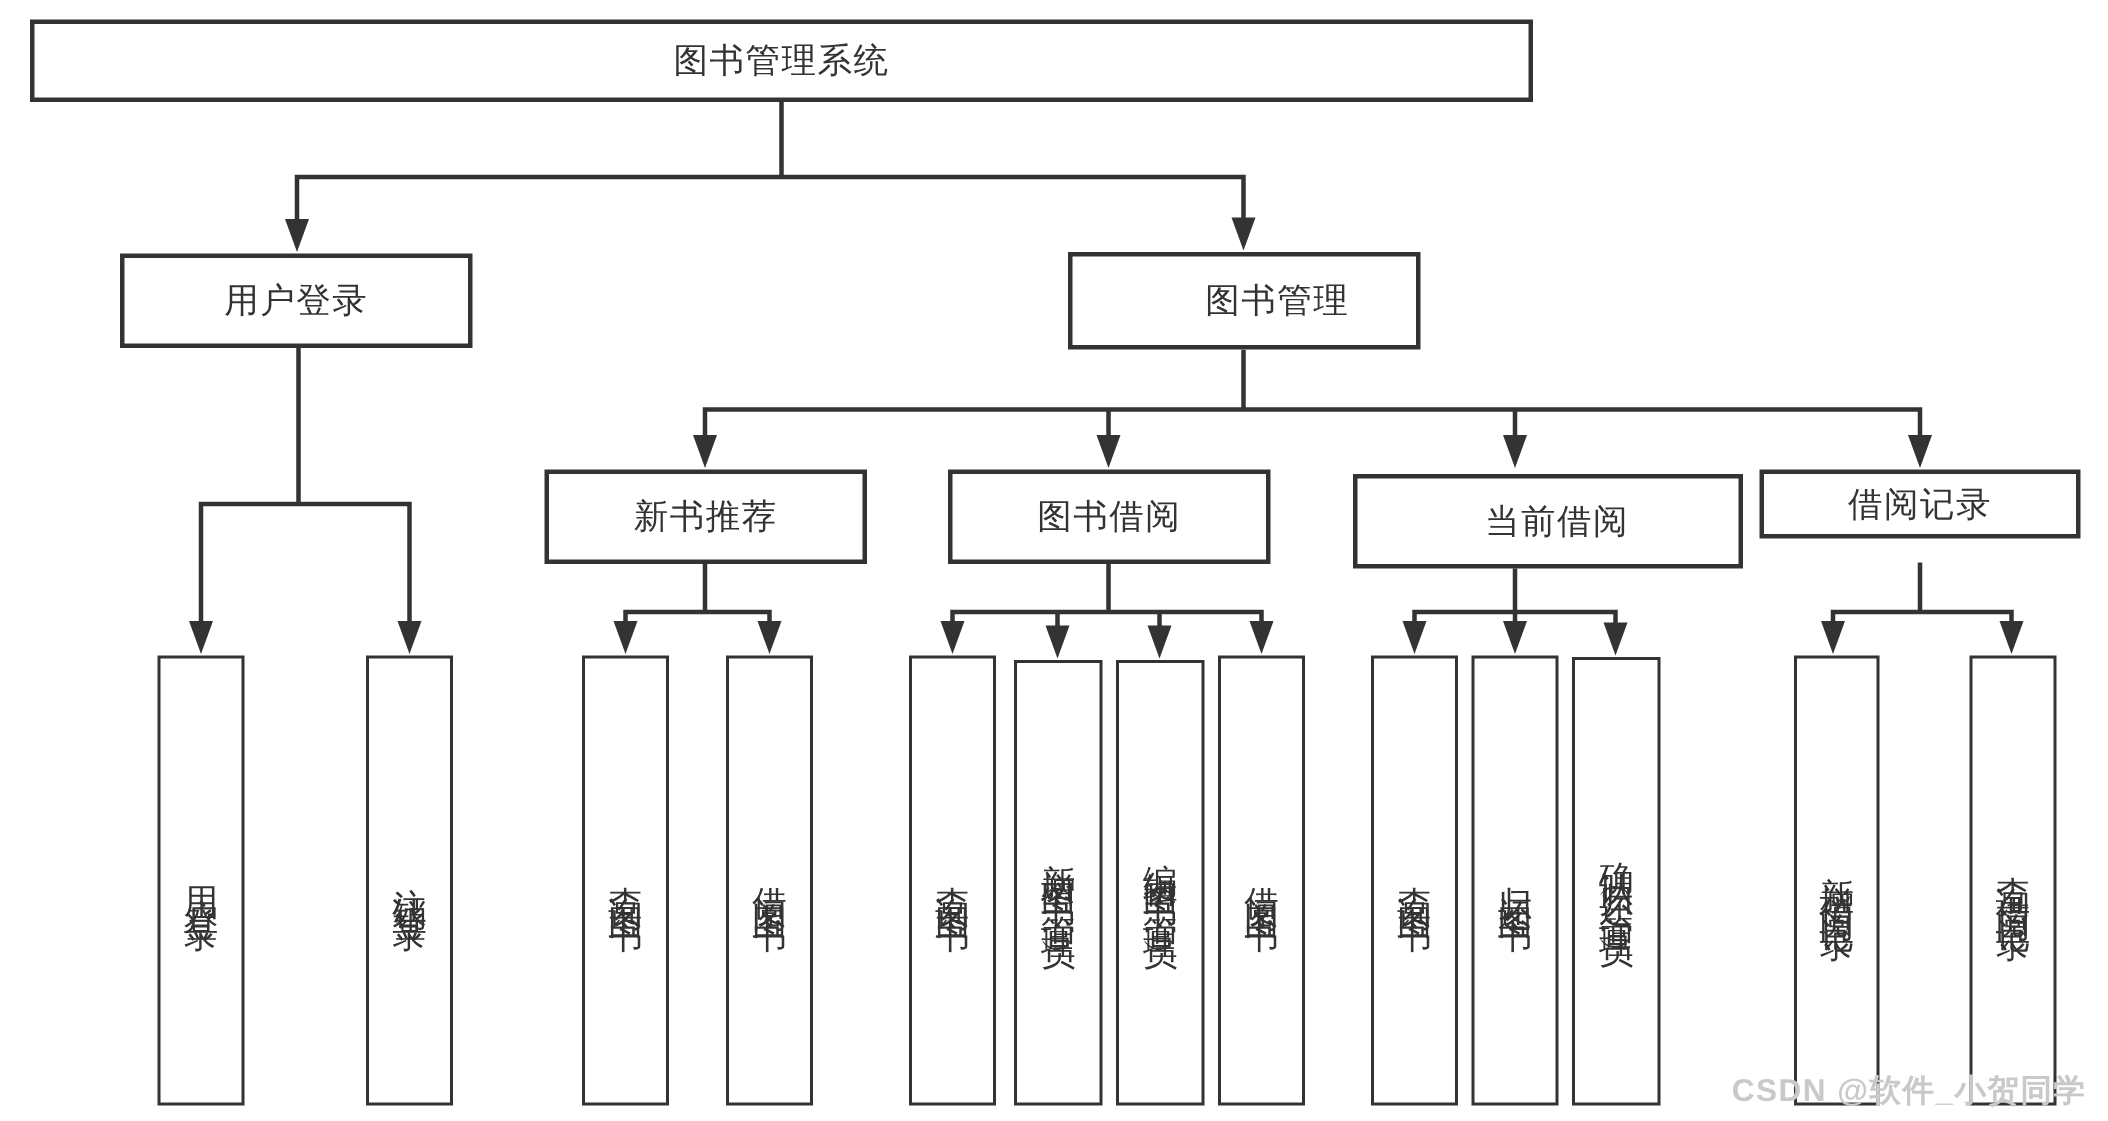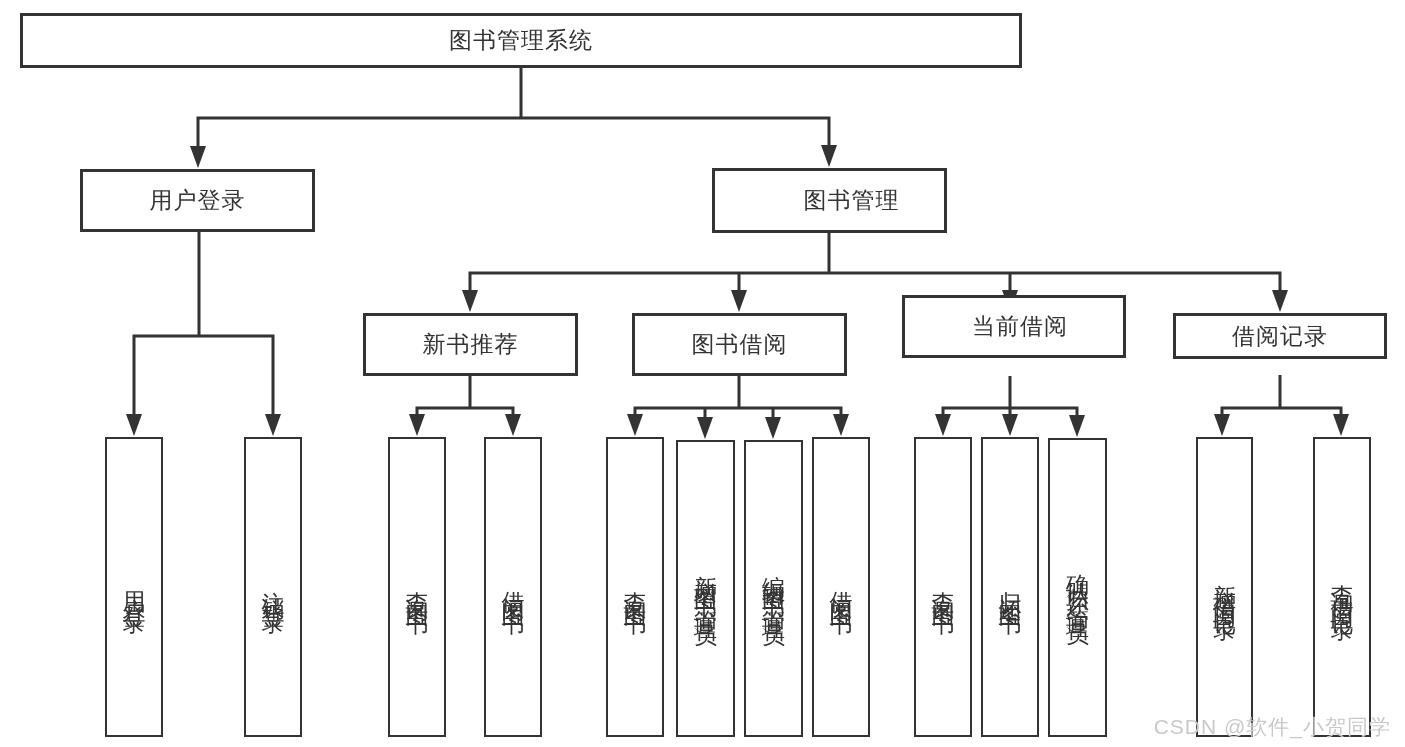--- a/index.html
+++ b/index.html
@@ -42,20 +42,21 @@
   }
   .watermark {
     position: absolute;
     right: 14px;
     top: 713px;
     font-size: 21px;
     color: #c9c9c9;
     letter-spacing: 1px;
     z-index: 5;
     white-space: nowrap;
+    font-weight: bold;
   }
 </style>
 </head>
 <body>
 
 <div class="stage">
 
   <svg class="connectors" viewBox="0 0 1405 747" xmlns="http://www.w3.org/2000/svg">
 
     <g stroke="#333333" stroke-width="3" fill="#333333">
@@ -116,21 +117,21 @@
   <div class="box hbox" style="left:712px; top:168px; width:235px; height:65px;padding-left:44px;">
     <span>图书管理</span>
   </div>
 
   <div class="box hbox" style="left:632px; top:313px; width:215px; height:63px;">
     <span>图书借阅</span>
   </div>
   <div class="box hbox" style="left:363px; top:313px; width:215px; height:63px;">
     <span>新书推荐</span>
   </div>
-  <div class="box hbox" style="left:902px; top:295px; width:224px; height:63px;padding-left:12px;">
+  <div class="box hbox" style="left:902px; top:316px; width:260px; height:63px;padding-left:12px;">
     <span>当前借阅</span>
   </div>
   <div class="box hbox" style="left:1173px; top:313px; width:214px; height:46px;">
     <span>借阅记录</span>
   </div>
 
   <div class="box vbox" style="left:105px; top:437px; width:58px; height:300px;">
     <span>用户登录</span>
   </div>
   <div class="box vbox" style="left:244px; top:437px; width:58px; height:300px;">

